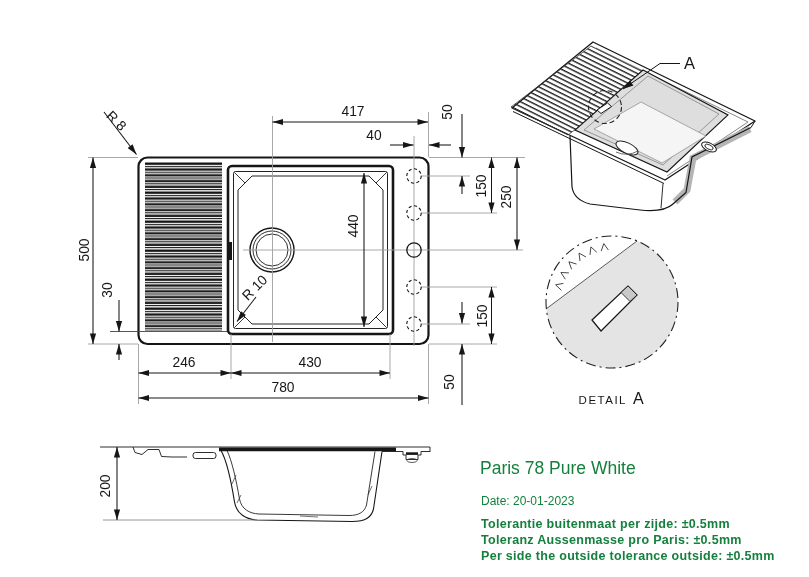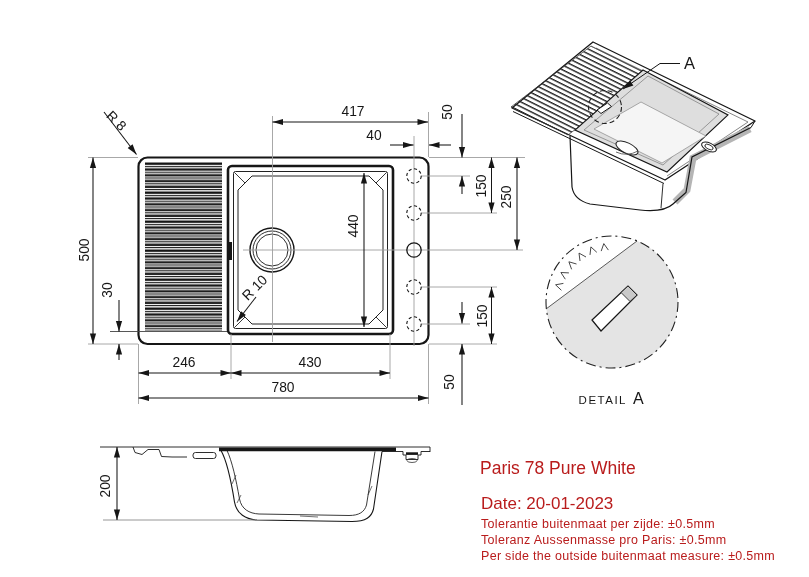--- a/index.html
+++ b/index.html
@@ -3,24 +3,24 @@
 <meta charset="utf-8">
 <style>
   html,body{margin:0;padding:0;background:#fff;}
   #canvas{position:relative;width:809px;height:577px;background:#fff;overflow:hidden;
           font-family:"Liberation Sans",sans-serif;}
   #drawing{position:absolute;left:0;top:0;}
   svg text{font-family:"Liberation Sans",sans-serif;fill:#161616;font-size:13.8px;}
   svg text.big-a{font-size:16.5px;}
   svg text.detail-word{font-size:11.5px;letter-spacing:1.5px;}
   svg text.detail-a{font-size:16px;}
-  .tb{position:absolute;color:#b91c1c;}
+  .tb{position:absolute;color:#15803d;}
   .tb-title{left:480px;top:458px;font-size:17.5px;}
-  .tb-date{left:481px;top:494px;font-size:17px;}
-  .tb-tols{left:481px;top:517px;font-size:12.5px;line-height:15.8px;letter-spacing:0.3px;}
+  .tb-date{left:481px;top:494px;font-size:12px;}
+  .tb-tols{left:481px;top:517px;font-size:12.5px;line-height:15.8px;letter-spacing:0.3px;font-weight:bold;}
 </style>
 </head>
 <body>
 
 <div id="canvas">
 <svg id="drawing" width="809" height="577" viewBox="0 0 809 577">
   <defs>
     <marker id="arr" markerUnits="userSpaceOnUse" markerWidth="12" markerHeight="8" refX="11" refY="4" orient="auto-start-reverse">
       <path d="M0.5,0.9 L11,4 L0.5,7.1 Z" fill="#161616"></path>
     </marker>
@@ -185,15 +185,15 @@
     <text x="627" y="404" text-anchor="end" class="detail-word">DETAIL</text>
     <text x="633" y="404" class="detail-a">A</text>
   </g>
 </svg>
 
   <div class="tb tb-title">Paris 78 Pure White</div>
   <div class="tb tb-date">Date: 20-01-2023</div>
   <div class="tb tb-tols">
     <div>Tolerantie buitenmaat per zijde: ±0.5mm</div>
     <div>Toleranz Aussenmasse pro Paris: ±0.5mm</div>
-    <div>Per side the outside buitenmaat measure: ±0.5mm</div>
+    <div>Per side the outside tolerance outside: ±0.5mm</div>
   </div>
 </div>
 
 </body></html>

